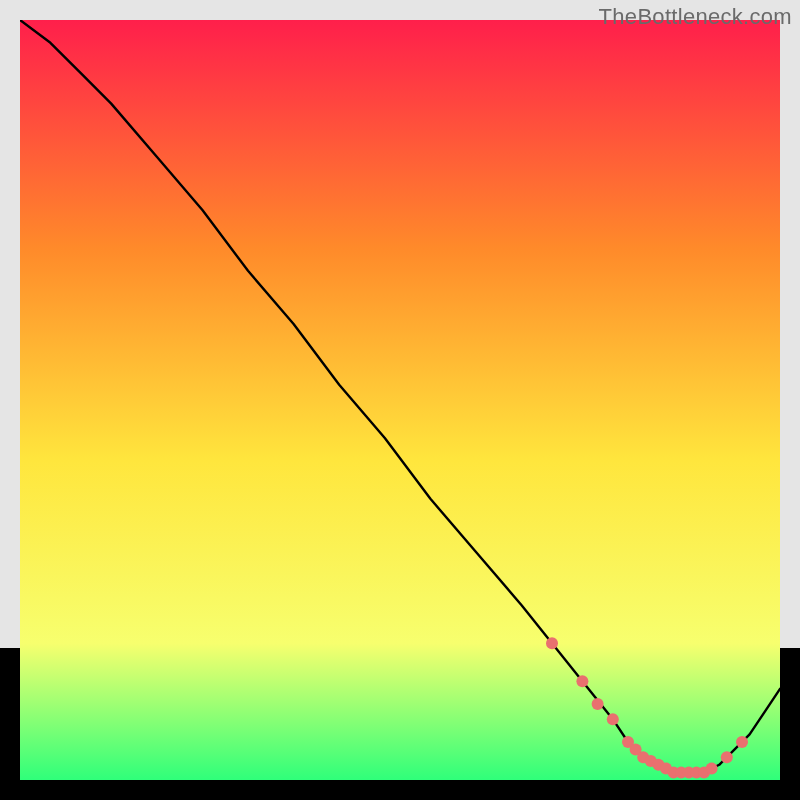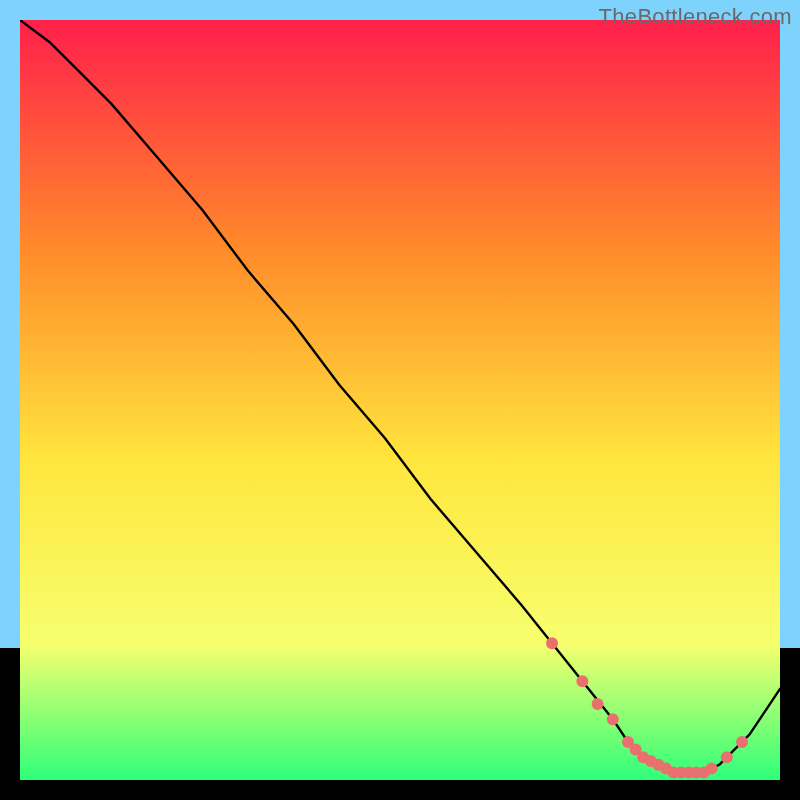--- a/index.html
+++ b/index.html
@@ -8,21 +8,21 @@
     width: 800px;
     height: 800px;
     background: #000;
     overflow: hidden;
     font-family: Arial, Helvetica, sans-serif;
   }
   .stage {
     position: relative;
     width: 800px;
     height: 648px;
-    background: #7dd3fc;
+    background: #e5e5e5;
   }
   .plot {
     position: absolute;
     left: 20px;
     top: 20px;
     width: 760px;
     height: 760px;
   }
   .watermark {
     position: absolute;

